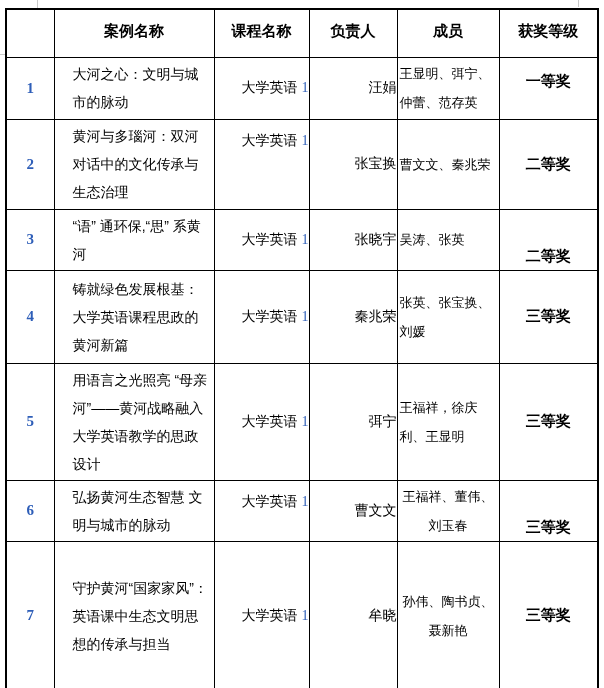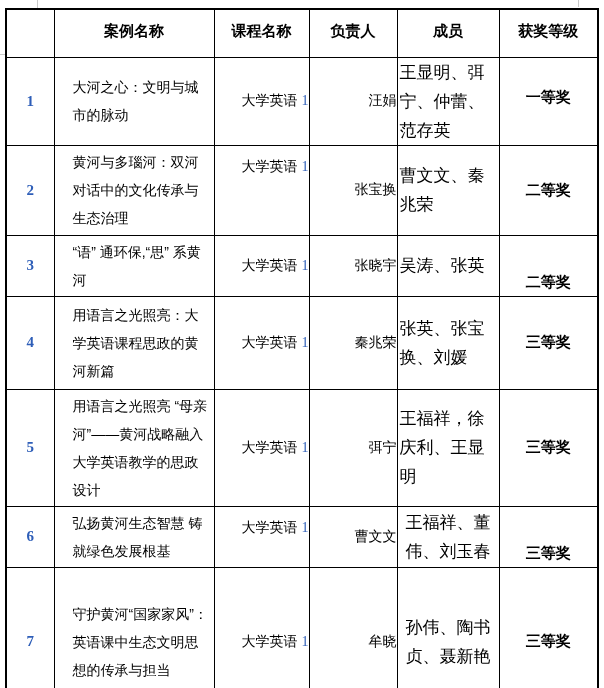--- a/index.html
+++ b/index.html
@@ -64,21 +64,21 @@
   td.course .blue-num {
     font-family: "Liberation Serif", serif;
     color: #2e5eb8;
     margin-left: 4px;
   }
   td.leader {
     font-size: 14px;
     text-align: right;
   }
   td.members {
-    font-size: 17px;
+    font-size: 13px;
     text-align: left;
     line-height: 29px;
     padding: 0 2px;
     word-break: break-all;
   }
   td.award {
     font-size: 15px;
     font-weight: bold;
     text-align: center;
   }
@@ -87,21 +87,21 @@
   tr.r3 { height: 55px; }
   tr.r4 { height: 93px; }
   tr.r5 { height: 112px; }
   tr.r6 { height: 61px; }
   tr.r7 { height: 150px; }
   tr.hrow { height: 48px; }
 
   tr.r6 td.members, tr.r7 td.members { text-align: center; margin-left: 17px; }
   tr.r2 td.course, tr.r6 td.course { vertical-align: top; padding-top: 12px; }
   tr.r3 td.award, tr.r6 td.award { vertical-align: bottom; padding-bottom: 4px; }
-  tr.r1 td.award { vertical-align: top; padding-top: 30px; }
+  tr.r1 td.award { vertical-align: top; padding-top: 14px; }
 </style>
 </head>
 <body>
 
 <div class="gridmark" id="gm-top-left"></div>
 <div class="gridmark" id="gm-top-right"></div>
 <div class="gridmark" id="gm-left-edge"></div>
 
 <table class="award-table">
   <colgroup>
@@ -142,37 +142,37 @@
     <tr class="r3">
       <td class="num">3</td>
       <td class="case">“语” 通环保,“思” 系黄河</td>
       <td class="course"><span>大学英语</span><span class="blue-num">1</span></td>
       <td class="leader">张晓宇</td>
       <td class="members">吴涛、张英</td>
       <td class="award">二等奖</td>
     </tr>
     <tr class="r4">
       <td class="num">4</td>
-      <td class="case">用语言之光照亮：大学英语课程思政的黄河新篇</td>
+      <td class="case">铸就绿色发展根基：大学英语课程思政的黄河新篇</td>
       <td class="course"><span>大学英语</span><span class="blue-num">1</span></td>
       <td class="leader">秦兆荣</td>
       <td class="members">张英、张宝换、刘媛</td>
       <td class="award">三等奖</td>
     </tr>
     <tr class="r5">
       <td class="num">5</td>
       <td class="case">用语言之光照亮 “母亲河”——黄河战略融入大学英语教学的思政设计</td>
       <td class="course"><span>大学英语</span><span class="blue-num">1</span></td>
       <td class="leader">弭宁</td>
       <td class="members">王福祥，徐庆利、王显明</td>
       <td class="award">三等奖</td>
     </tr>
     <tr class="r6">
       <td class="num">6</td>
-      <td class="case">弘扬黄河生态智慧 铸就绿色发展根基</td>
+      <td class="case">弘扬黄河生态智慧 文明与城市的脉动</td>
       <td class="course"><span>大学英语</span><span class="blue-num">1</span></td>
       <td class="leader">曹文文</td>
       <td class="members">王福祥、董伟、刘玉春</td>
       <td class="award">三等奖</td>
     </tr>
     <tr class="r7">
       <td class="num">7</td>
       <td class="case">守护黄河“国家家风”：英语课中生态文明思想的传承与担当</td>
       <td class="course"><span>大学英语</span><span class="blue-num">1</span></td>
       <td class="leader">牟晓</td>

